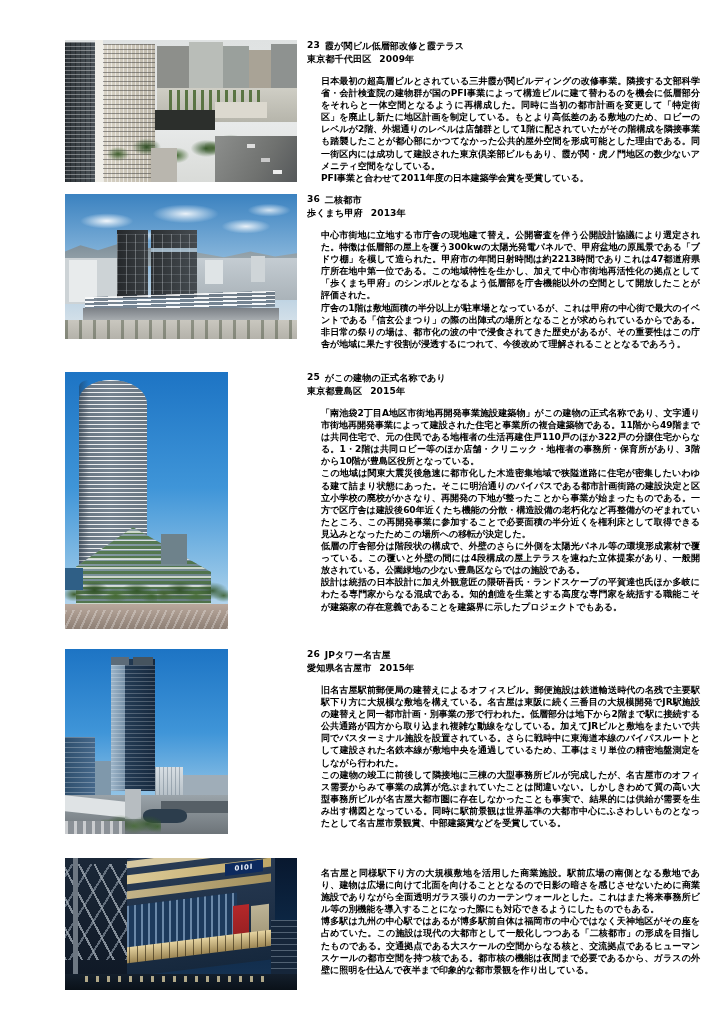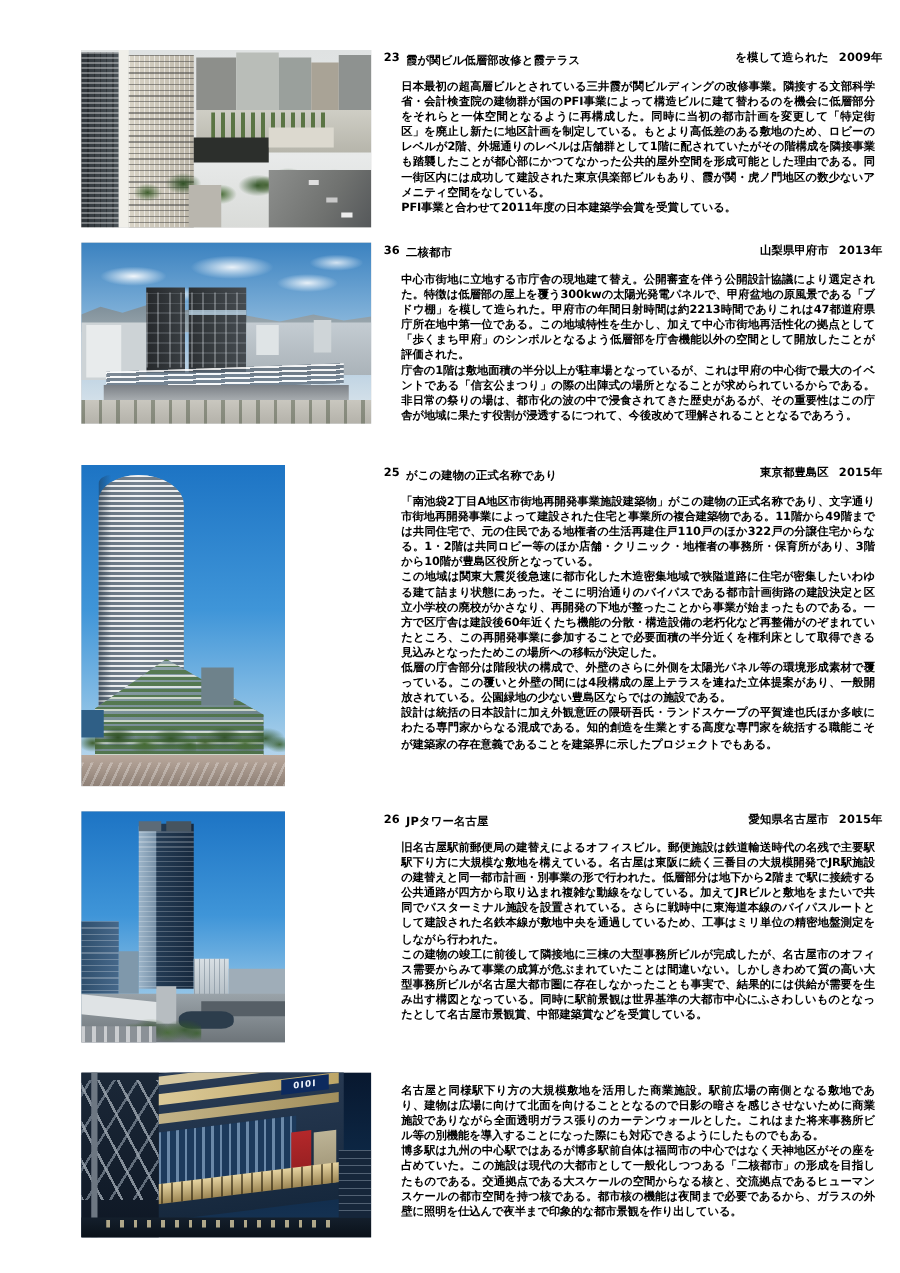--- a/index.html
+++ b/index.html
@@ -43,20 +43,21 @@
   }
   .entry-head {
     display: flex;
     justify-content: space-between;
     align-items: baseline;
     font-size: 9.1px;
     font-weight: bold;
     color: #000;
     letter-spacing: 0.1px;
     white-space: nowrap;
+    flex-direction: column;
   }
   .head-left {
     display: flex;
     gap: 5px;
   }
   .head-right {
     display: flex;
     gap: 8px;
     padding-right: 6px;
   }
@@ -160,21 +161,21 @@
         <div class="bldg" style="left:86px;top:108px;width:26px;height:34px;background:#b9b6ae;"></div>
       </div>
     </div>
     <div class="text-col">
       <div class="entry-head">
         <span class="head-left">
           <span>23</span>
           <span>霞が関ビル低層部改修と霞テラス</span>
         </span>
         <span class="head-right">
-          <span>を模して造られた</span>
+          <span>東京都千代田区</span>
           <span>2009年</span>
         </span>
       </div>
       <div class="body-text">日本最初の超高層ビルとされている三井霞が関ビルディングの改修事業。隣接する文部科学省・会計検査院の建物群が国のPFI事業によって構造ビルに建て替わるのを機会に低層部分をそれらと一体空間となるように再構成した。同時に当初の都市計画を変更して「特定街区」を廃止し新たに地区計画を制定している。もとより高低差のある敷地のため、ロビーのレベルが2階、外堀通りのレベルは店舗群として1階に配されていたがその階構成を隣接事業も踏襲したことが都心部にかつてなかった公共的屋外空間を形成可能とした理由である。同一街区内には成功して建設された東京倶楽部ビルもあり、霞が関・虎ノ門地区の数少ないアメニティ空間をなしている。
 PFI事業と合わせて2011年度の日本建築学会賞を受賞している。</div>
     </div>
   </div>
 
   <div class="entry" style="top:194px;">
     <div class="photo-col">
@@ -202,21 +203,21 @@
         <div class="bldg" style="left:0;top:126px;width:232px;height:19px;background-image:repeating-linear-gradient(to right,rgba(70,80,60,.45) 0 3px,rgba(0,0,0,0) 3px 14px);"></div>
       </div>
     </div>
     <div class="text-col">
       <div class="entry-head">
         <span class="head-left">
           <span>36</span>
           <span>二核都市</span>
         </span>
         <span class="head-right">
-          <span>山梨県甲府市</span>
+          <span>歩くまち甲府</span>
           <span>2013年</span>
         </span>
       </div>
       <div class="body-text">中心市街地に立地する市庁舎の現地建て替え。公開審査を伴う公開設計協議により選定された。特徴は低層部の屋上を覆う300kwの太陽光発電パネルで、甲府盆地の原風景である「ブドウ棚」を模して造られた。甲府市の年間日射時間は約2213時間でありこれは47都道府県庁所在地中第一位である。この地域特性を生かし、加えて中心市街地再活性化の拠点として「歩くまち甲府」のシンボルとなるよう低層部を庁舎機能以外の空間として開放したことが評価された。
 庁舎の1階は敷地面積の半分以上が駐車場となっているが、これは甲府の中心街で最大のイベントである「信玄公まつり」の際の出陣式の場所となることが求められているからである。非日常の祭りの場は、都市化の波の中で浸食されてきた歴史があるが、その重要性はこの庁舎が地域に果たす役割が浸透するにつれて、今後改めて理解されることとなるであろう。</div>
     </div>
   </div>
 
   <div class="entry" style="top:372px;">
     <div class="photo-col">

